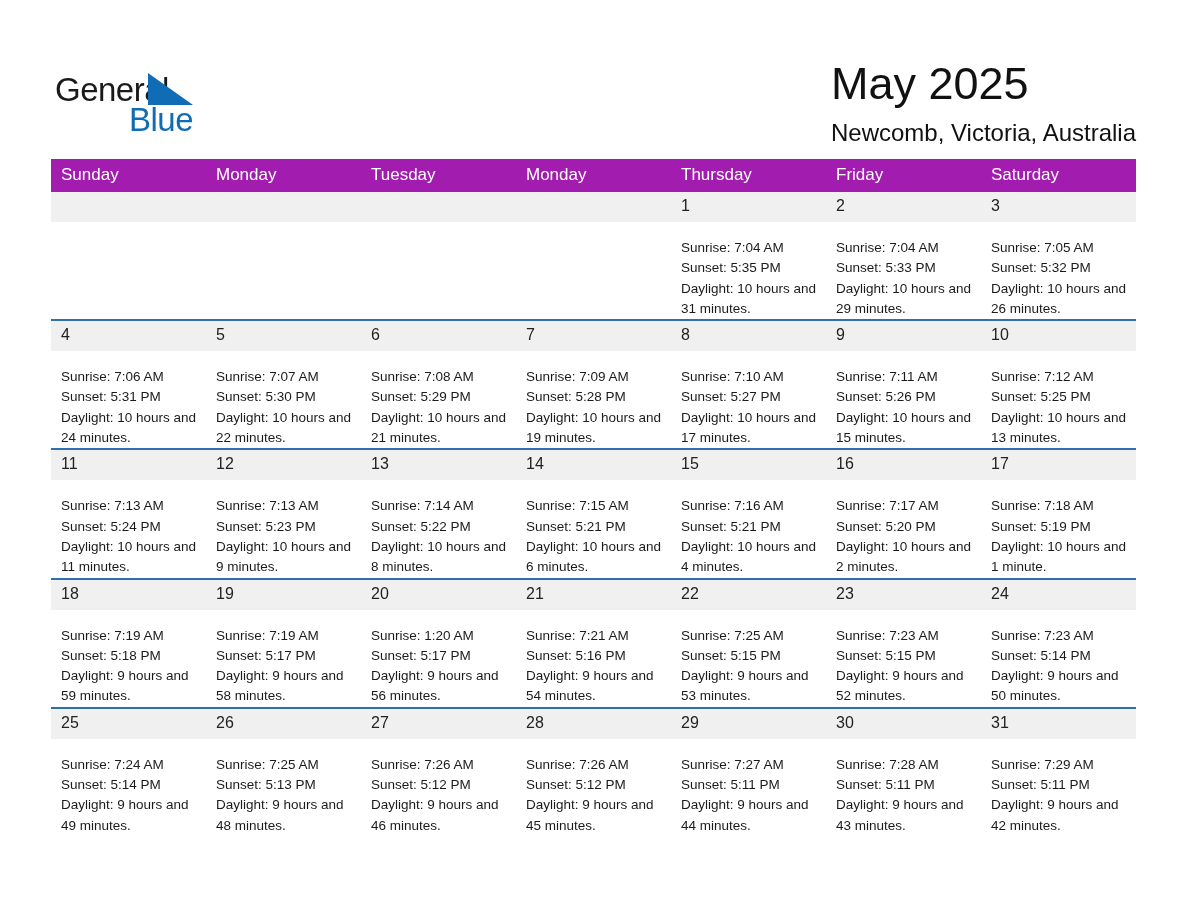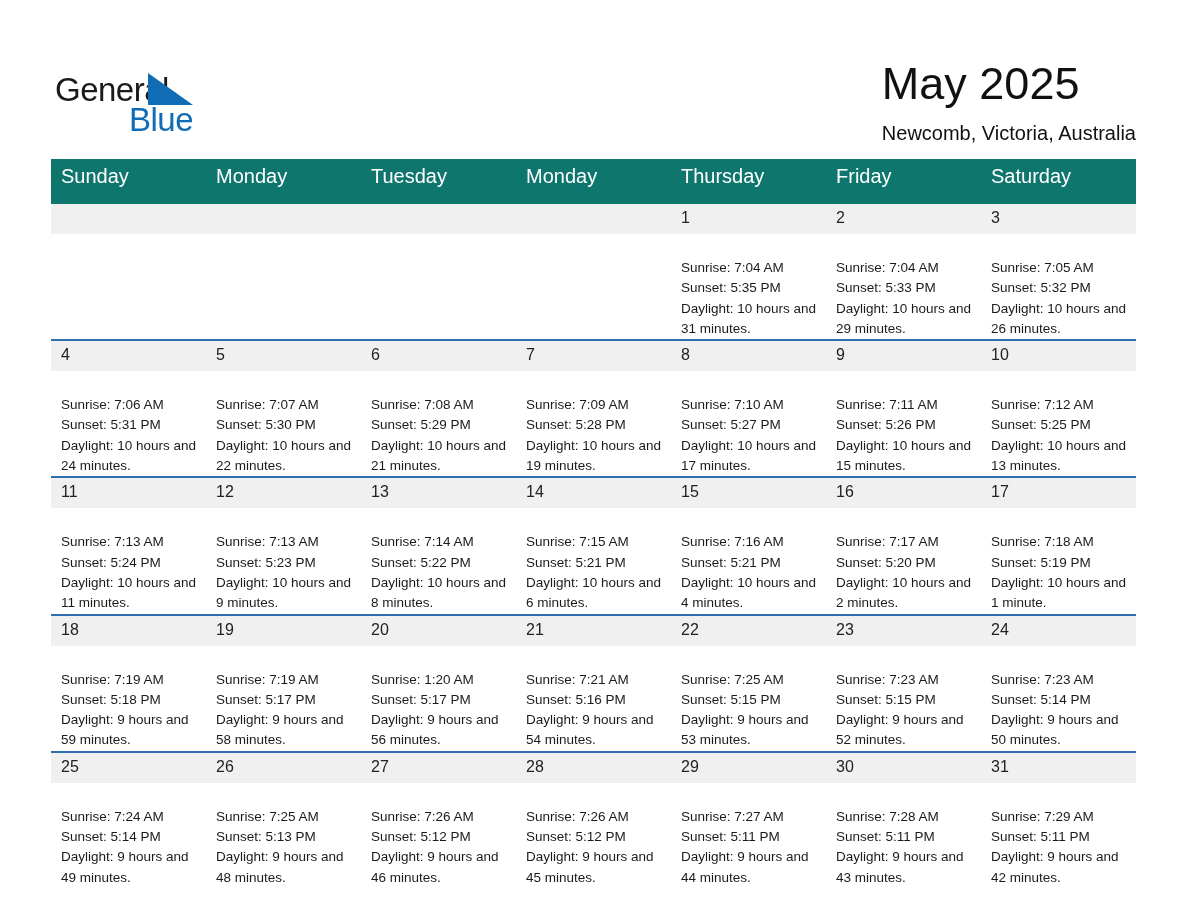--- a/index.html
+++ b/index.html
@@ -74,43 +74,43 @@
     text-align: left;
   }
   .month-title {
     font-size: 45px;
     line-height: 54px;
     font-weight: normal;
     color: #111111;
     letter-spacing: 0px;
   }
   .location-title {
-    font-size: 20px;
+    font-size: 24px;
     line-height: 32px;
     font-weight: normal;
     color: #111111;
     margin-top: 6px;
   }
 
   
   .calendar {
     position: absolute;
     left: 51px;
     top: 159px;
     width: 1085px;
     border-collapse: collapse;
     table-layout: fixed;
   }
   .calendar th {
-    background: #0f766e;
+    background: #a21caf;
     color: #ffffff;
     font-weight: normal;
-    font-size: 20px;
+    font-size: 17px;
     text-align: left;
-    padding: 6px 0 16px 10px;
+    padding: 6px 0 7px 10px;
     height: 17px;
     vertical-align: middle;
     border: none;
   }
   .calendar td {
     vertical-align: top;
     padding: 0;
     border: none;
     border-top: 2px solid #2f6fb0;
     height: 112px;
@@ -125,21 +125,21 @@
     line-height: 16px;
     color: #222222;
     padding: 6px 0 7px 10px;
     height: 17px;
     box-sizing: content-box;
   }
   .daynum.empty {
     color: transparent;
   }
   .dayinfo {
-    padding: 24px 8px 0 10px;
+    padding: 16px 8px 0 10px;
     font-size: 13.5px;
     line-height: 20.3px;
     color: #1b1b1b;
   }
   .dayinfo div {
     white-space: nowrap;
   }
   .dayinfo .wrap {
     white-space: normal;
   }

